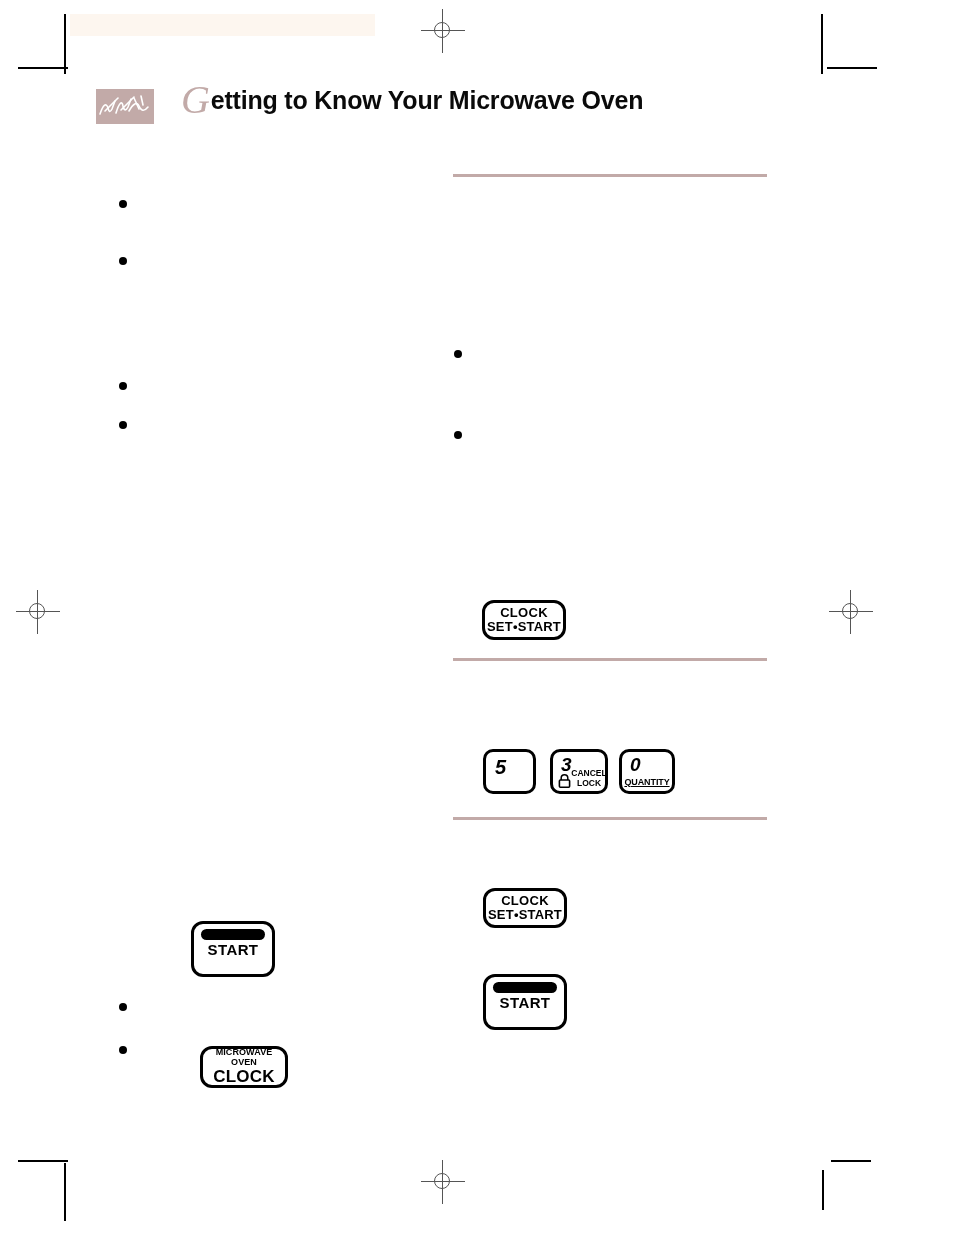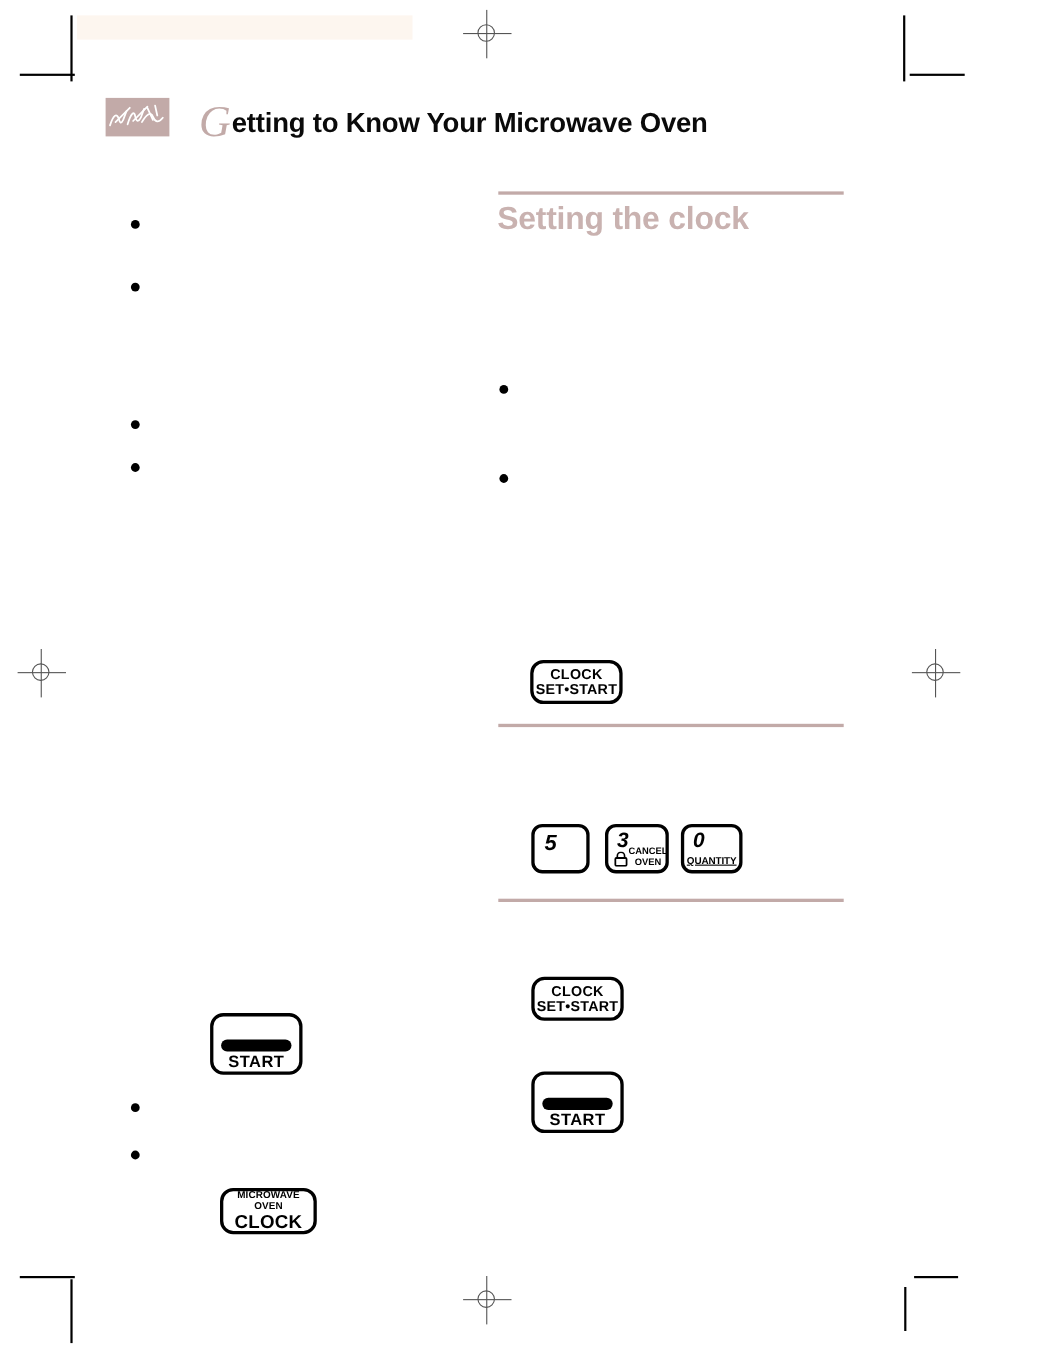--- a/index.html
+++ b/index.html
@@ -81,21 +81,21 @@
     top: 3px;
     width: 58px;
     height: 35px;
     background: #c2aaa8;
     overflow: hidden;
   }
   .sig-box svg { display: block; }
   .page-title {
     position: absolute;
     left: 85px;
-    top: 12px;
+    top: 0;
     white-space: nowrap;
     font-size: 25px;
     font-weight: bold;
     color: #0a0a0a;
     letter-spacing: -0.2px;
   }
   .page-title .dropcap {
     font-family: "Liberation Serif", serif;
     font-style: italic;
     font-weight: normal;
@@ -162,22 +162,22 @@
   .btn-clock .l2 {
     font-size: 13px;
     font-weight: bold;
     letter-spacing: 0.2px;
   }
 
   .btn-start {
     width: 84px;
     height: 56px;
     border-radius: 12px;
-    justify-content: flex-end;
-    padding-top: 16px;
+    justify-content: flex-start;
+    padding-top: 5px;
   }
   .btn-start .bar {
     width: 64px;
     height: 11px;
     background: #000000;
     border-radius: 6px;
   }
   .btn-start .lbl {
     margin-top: 2px;
     font-size: 15px;
@@ -338,27 +338,26 @@
   <div class="bullet" style="left:119px; top:382px;"></div>
   <div class="bullet" style="left:119px; top:421px;"></div>
   <div class="bullet" style="left:119px; top:1003px;"></div>
   <div class="bullet" style="left:119px; top:1046px;"></div>
 
   <div class="btn btn-start" style="left:191px; top:921px;">
     <div class="bar"></div>
     <div class="lbl">START</div>
   </div>
 
-  <div class="btn btn-cancel" style="left:200px; top:1046px;margin-top:34px;">
+  <div class="btn btn-cancel" style="left:200px; top:1046px;">
     <div class="l1">MICROWAVE OVEN</div>
     <div class="l2">CLOCK</div>
   </div>
 
   <div class="rule-mauve" style="left:453px; top:174px; width:314px;"></div>
-  <div class="section-heading">Setting the clock</div>
 
   <div class="bullet" style="left:454px; top:350px;"></div>
   <div class="bullet" style="left:454px; top:431px;"></div>
 
   <div class="btn btn-clock" style="left:482px; top:600px;">
     <div class="l1">CLOCK</div>
     <div class="l2">SET•START</div>
   </div>
 
   <div class="rule-mauve" style="left:453px; top:658px; width:314px;"></div>
@@ -368,21 +367,21 @@
   </div>
 
   <div class="key key-lock" style="left:550px; top:749px;">
     <div class="num">3</div>
     <div class="lock-icon">
       <svg width="13" height="14" viewBox="0 0 13 14" aria-hidden="true">
         <path d="M3.2 6 L3.2 4.1 A3.3 3.3 0 0 1 9.8 4.1 L9.8 6" fill="none" stroke="#000" stroke-width="1.5"></path>
         <rect x="1.4" y="6" width="10.2" height="7.2" rx="1" fill="none" stroke="#000" stroke-width="1.6"></rect>
       </svg>
     </div>
-    <div class="lock-label"><span>CANCEL</span><br><span>OVEN</span></div>
+    <div class="lock-label"><span>CANCEL</span><br><span>LOCK</span></div>
   </div>
 
   <div class="key key-qty" style="left:619px; top:749px;">
     <div class="num">0</div>
     <div class="qty-label">QUANTITY</div>
   </div>
 
   <div class="rule-mauve" style="left:453px; top:817px; width:314px;"></div>
 
   <div class="btn btn-clock" style="left:483px; top:888px;">

